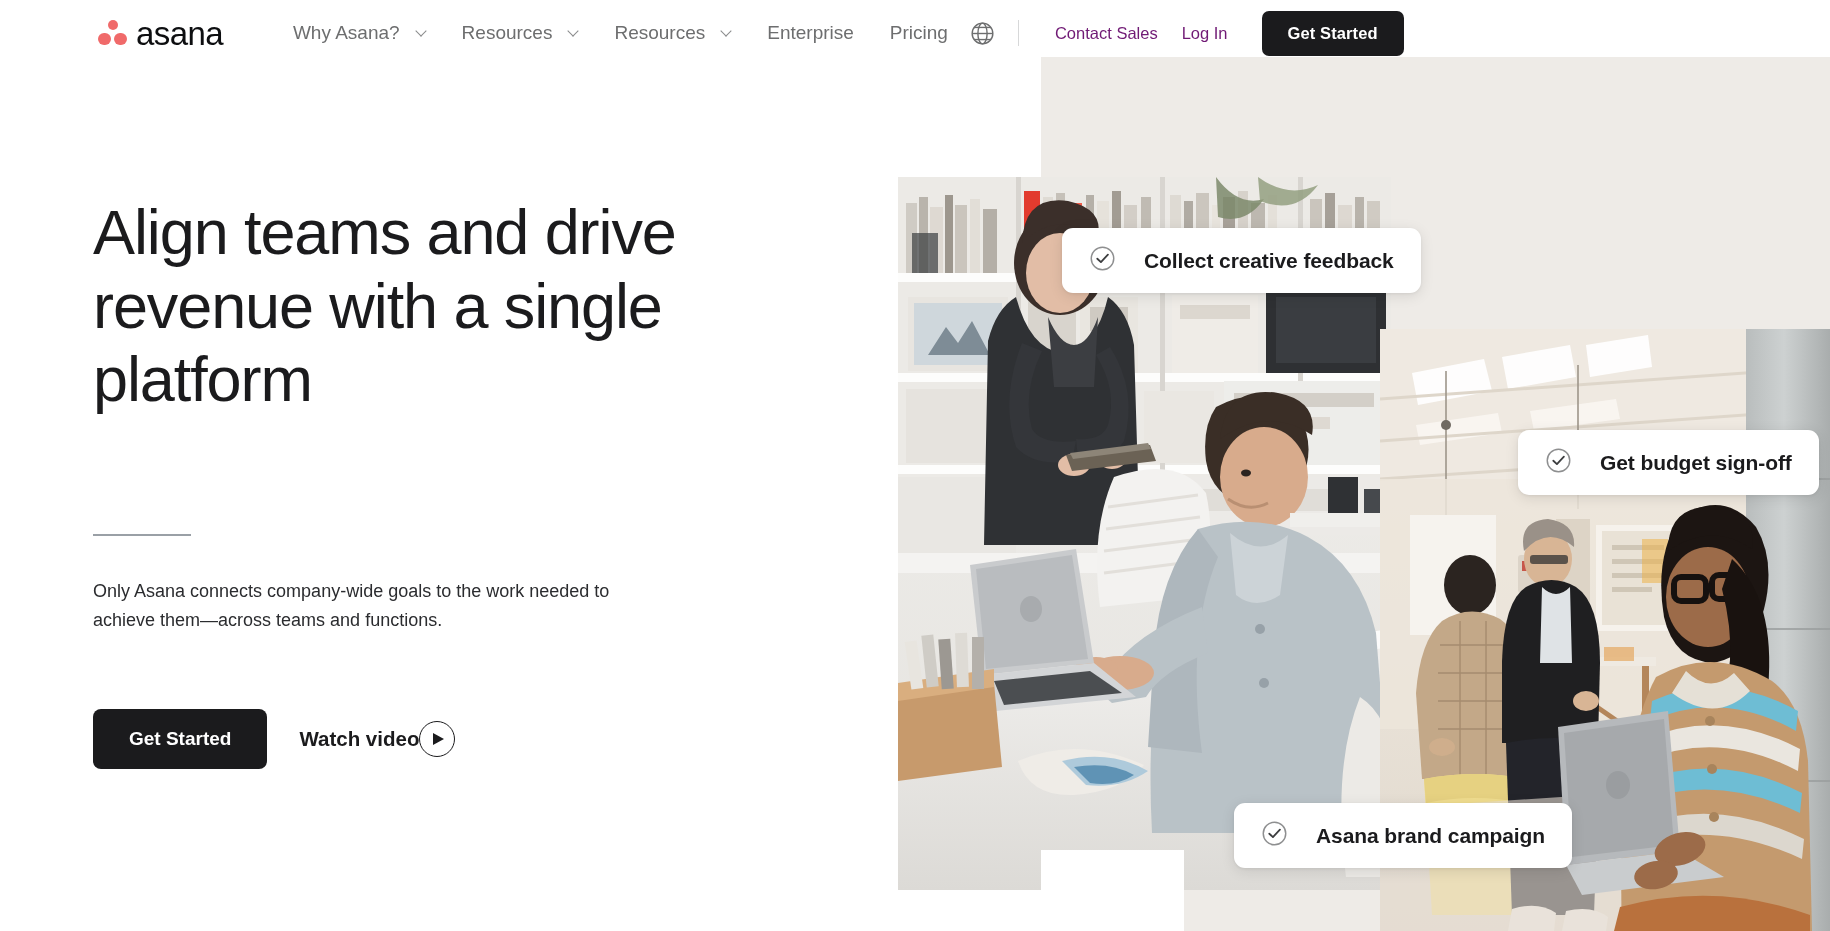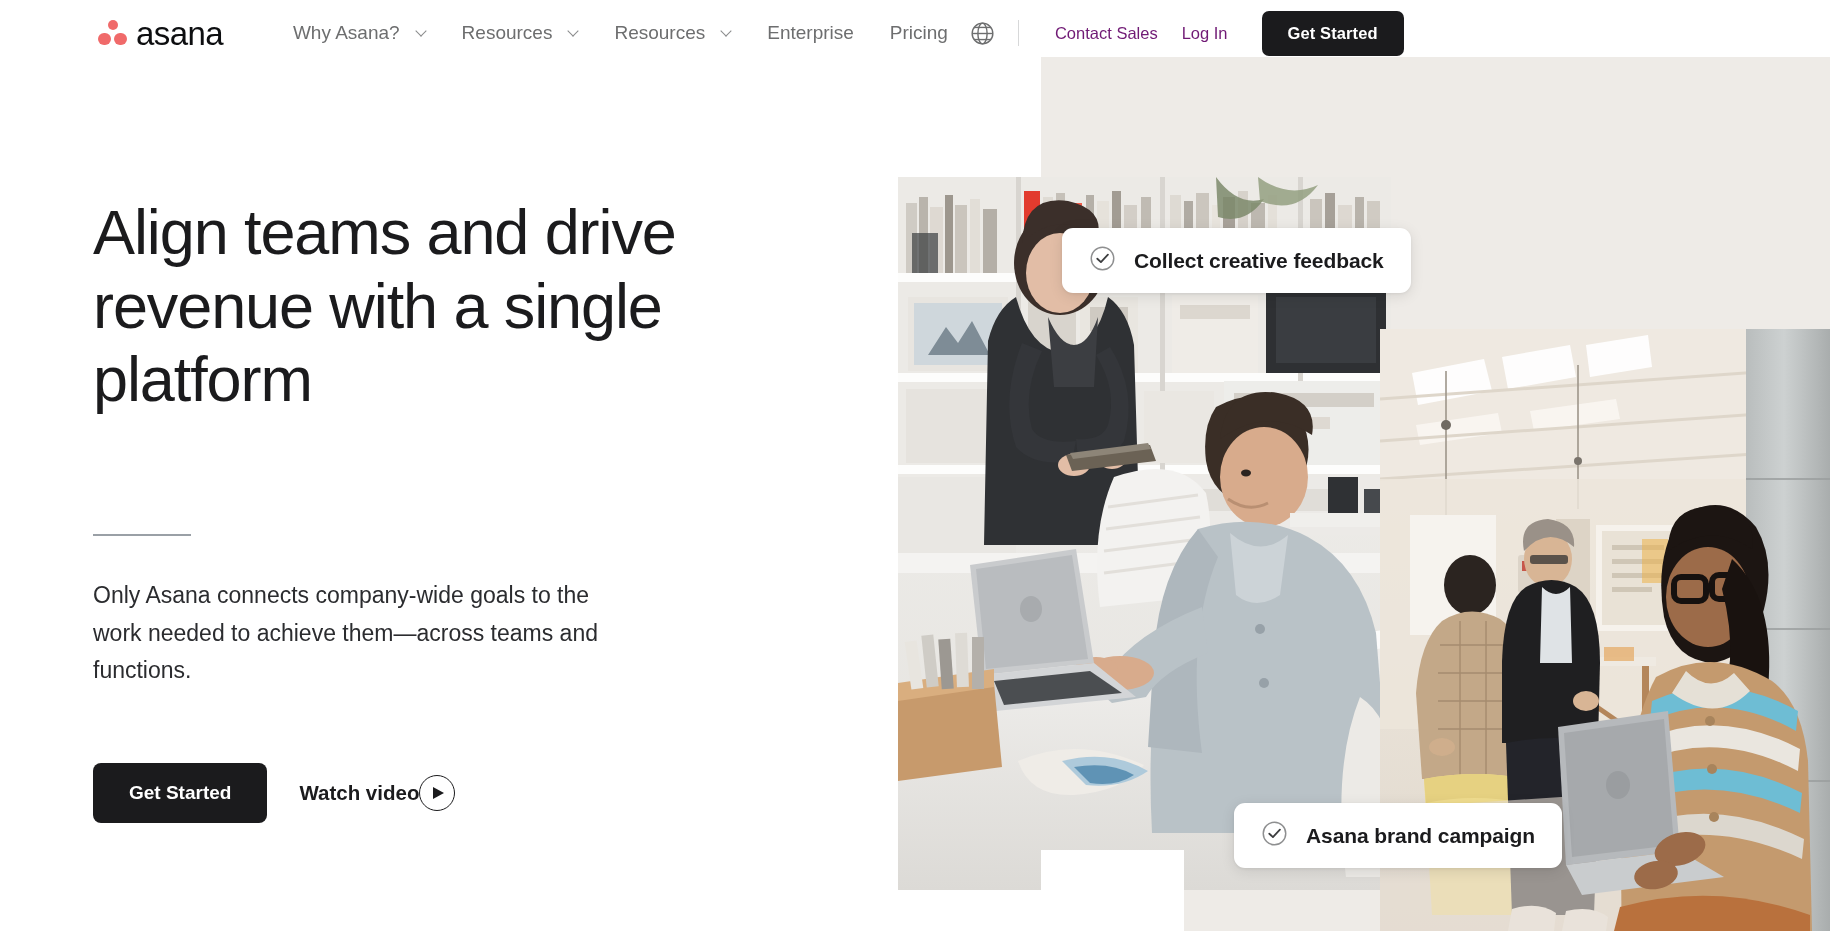--- a/index.html
+++ b/index.html
@@ -80,21 +80,21 @@
   .hero-title {
     font-size: 63px; line-height: 1.17; font-weight: 300;
     color: #1b1b1d; letter-spacing: -1.1px;
   }
   .hero-rule {
     width: 98px; height: 2px; background: #9aa0a6;
     margin: 117px 0 0 0;
   }
   .hero-sub {
     margin-top: 41px;
-    font-size: 23px; line-height: 1.63; color: #2b2c2f; font-weight: 400;
+    font-size: 18px; line-height: 1.63; color: #2b2c2f; font-weight: 400;
     max-width: 520px;
   }
   .hero-cta { margin-top: 73px; display: flex; align-items: center; gap: 32px; }
   .btn-hero {
     background: #1b1b1d; color: #fff;
     font-size: 19px; font-weight: 700;
     border: none; border-radius: 8px;
     padding: 19px 36px; cursor: pointer;
   }
   .watch {
@@ -132,21 +132,21 @@
     position: absolute; left: 339px; top: 272px;
     width: 450px; height: 602px;
     overflow: hidden; background: #d6d2cc;
   }
 
   .ph { position:absolute; inset:0; }
 
   
   .chip {
     position: absolute; z-index: 40;
-    display: flex; align-items: center; gap: 18px;
+    display: flex; align-items: center; gap: 28px;
     background: #ffffff; border-radius: 11px;
     padding: 17px 27px;
     box-shadow: 0 3px 14px rgba(0,0,0,0.10), 0 1px 3px rgba(0,0,0,0.06);
     white-space: nowrap;
   }
   .chip-label { font-size: 21px; font-weight: 700; color: #1b1b1d; letter-spacing: -0.1px; }
   .chip1 { left: 1062px; top: 228px; }
   .chip2 { left: 1518px; top: 430px; }
   .chip3 { left: 1234px; top: 803px; }
 
@@ -540,20 +540,29 @@
   <div class="chip chip1">
     <span class="check-ic">
       <svg width="27" height="27" viewBox="0 0 24 24" fill="none" stroke="#8e8f90" stroke-width="1.3">
         <circle cx="12" cy="12" r="10"></circle>
         <path d="M7.4 12.2 L10.6 15.2 L16.8 8.6" stroke="#3c3d3f" stroke-width="1.6" stroke-linecap="round" stroke-linejoin="round"></path>
       </svg>
     </span>
     <span class="chip-label">Collect creative feedback</span>
   </div>
 
+  <div class="chip chip2">
+    <span class="check-ic">
+      <svg width="27" height="27" viewBox="0 0 24 24" fill="none" stroke="#8e8f90" stroke-width="1.3">
+        <circle cx="12" cy="12" r="10"></circle>
+        <path d="M7.4 12.2 L10.6 15.2 L16.8 8.6" stroke="#3c3d3f" stroke-width="1.6" stroke-linecap="round" stroke-linejoin="round"></path>
+      </svg>
+    </span>
+    <span class="chip-label">Get budget sign-off</span>
+  </div>
 
   <div class="chip chip3">
     <span class="check-ic">
       <svg width="27" height="27" viewBox="0 0 24 24" fill="none" stroke="#8e8f90" stroke-width="1.3">
         <circle cx="12" cy="12" r="10"></circle>
         <path d="M7.4 12.2 L10.6 15.2 L16.8 8.6" stroke="#3c3d3f" stroke-width="1.6" stroke-linecap="round" stroke-linejoin="round"></path>
       </svg>
     </span>
     <span class="chip-label">Asana brand campaign</span>
   </div>

